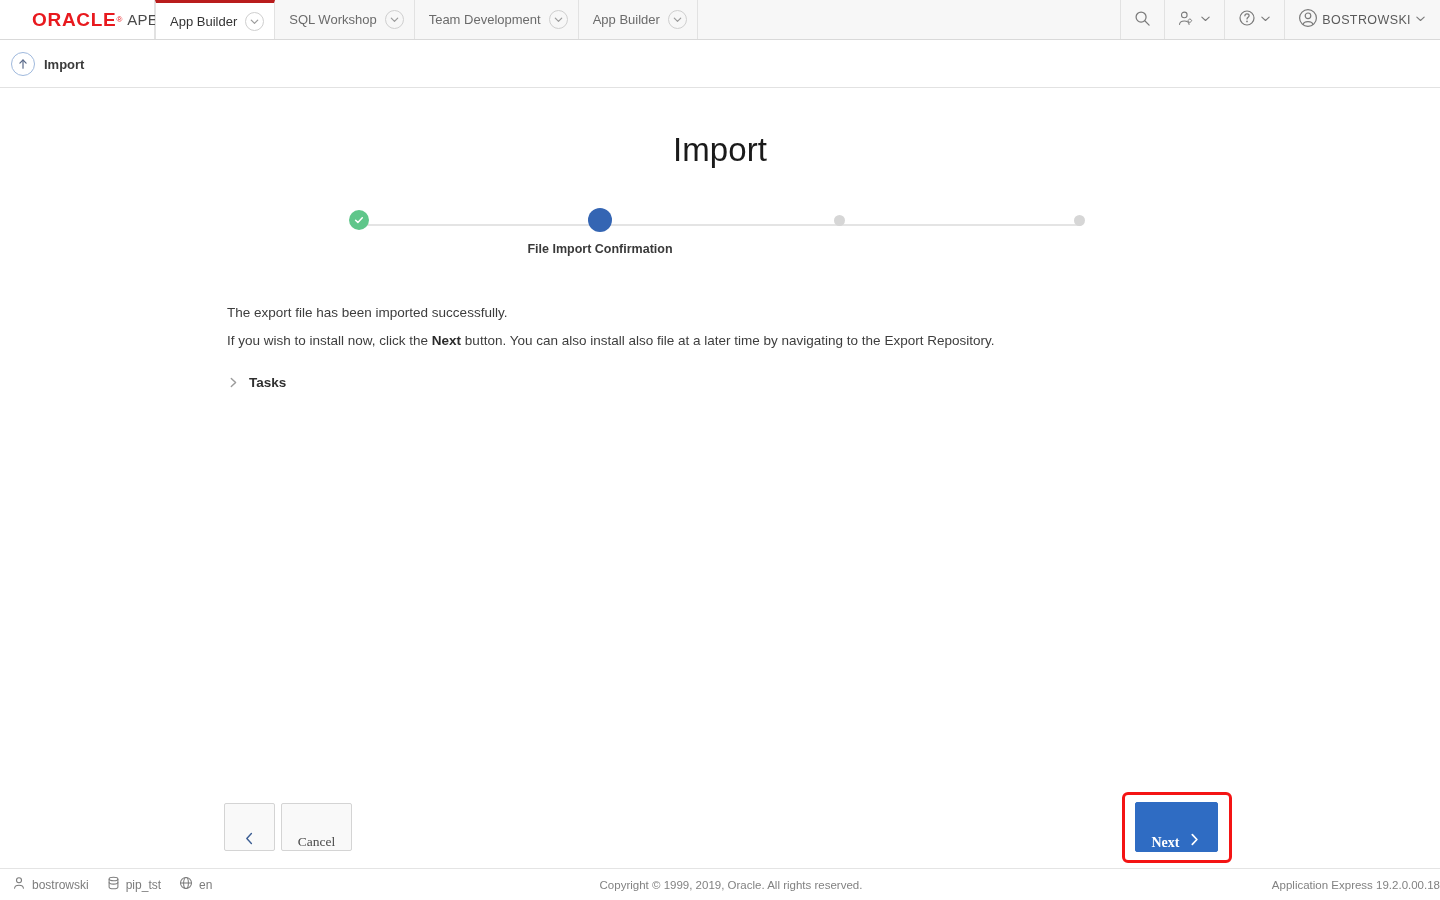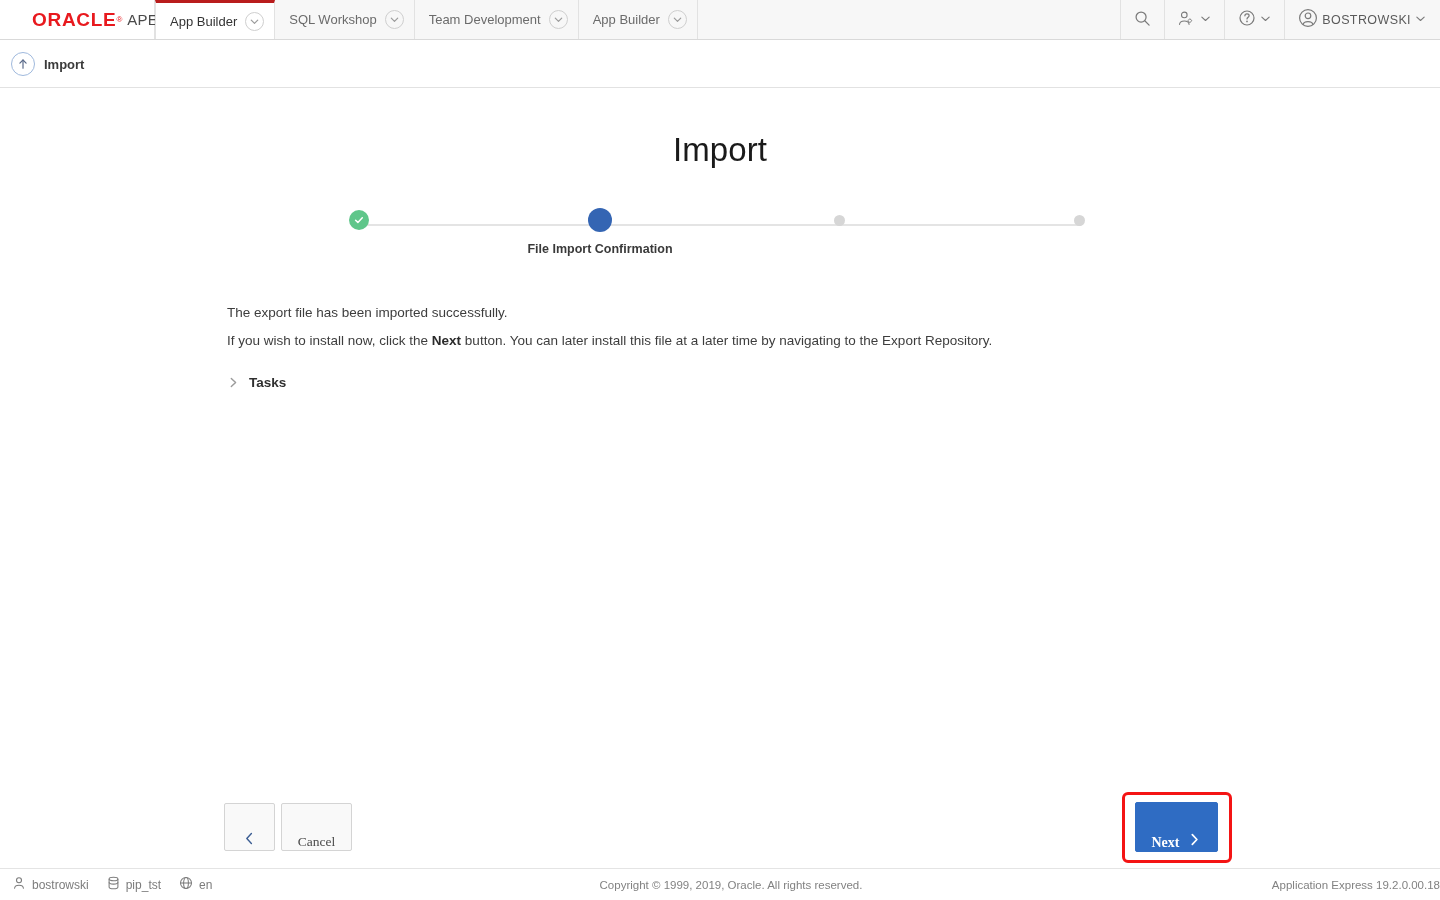--- a/index.html
+++ b/index.html
@@ -407,21 +407,21 @@
 
   <div class="step" style="left:729px;top:7px;">
     <div class="step-dot-todo"></div>
     <div class="step-label"></div>
   </div>
 </div>
 
 <div class="body-text line1">The export file has been imported successfully.</div>
 
 <div class="body-text line2">
-  <span>If you wish to install now, click the </span><b>Next</b><span> button. You can later install this file at a later time by navigating to the Export Repository.</span>
+  <span>If you wish to install now, click the </span><b>Next</b><span> button. You can also install also file at a later time by navigating to the Export Repository.</span>
 </div>
 
 <div class="tasks-region">
   <span class="tasks-chev">
     <svg width="13" height="13" viewBox="0 0 13 13">
         <path d="M4.3 2.4 L8.6 6.5 L4.3 10.6" fill="none" stroke="currentColor" stroke-width="1.4" stroke-linecap="round" stroke-linejoin="round"></path>
       </svg>
   </span>
   <span class="tasks-label">Tasks</span>
 </div>

